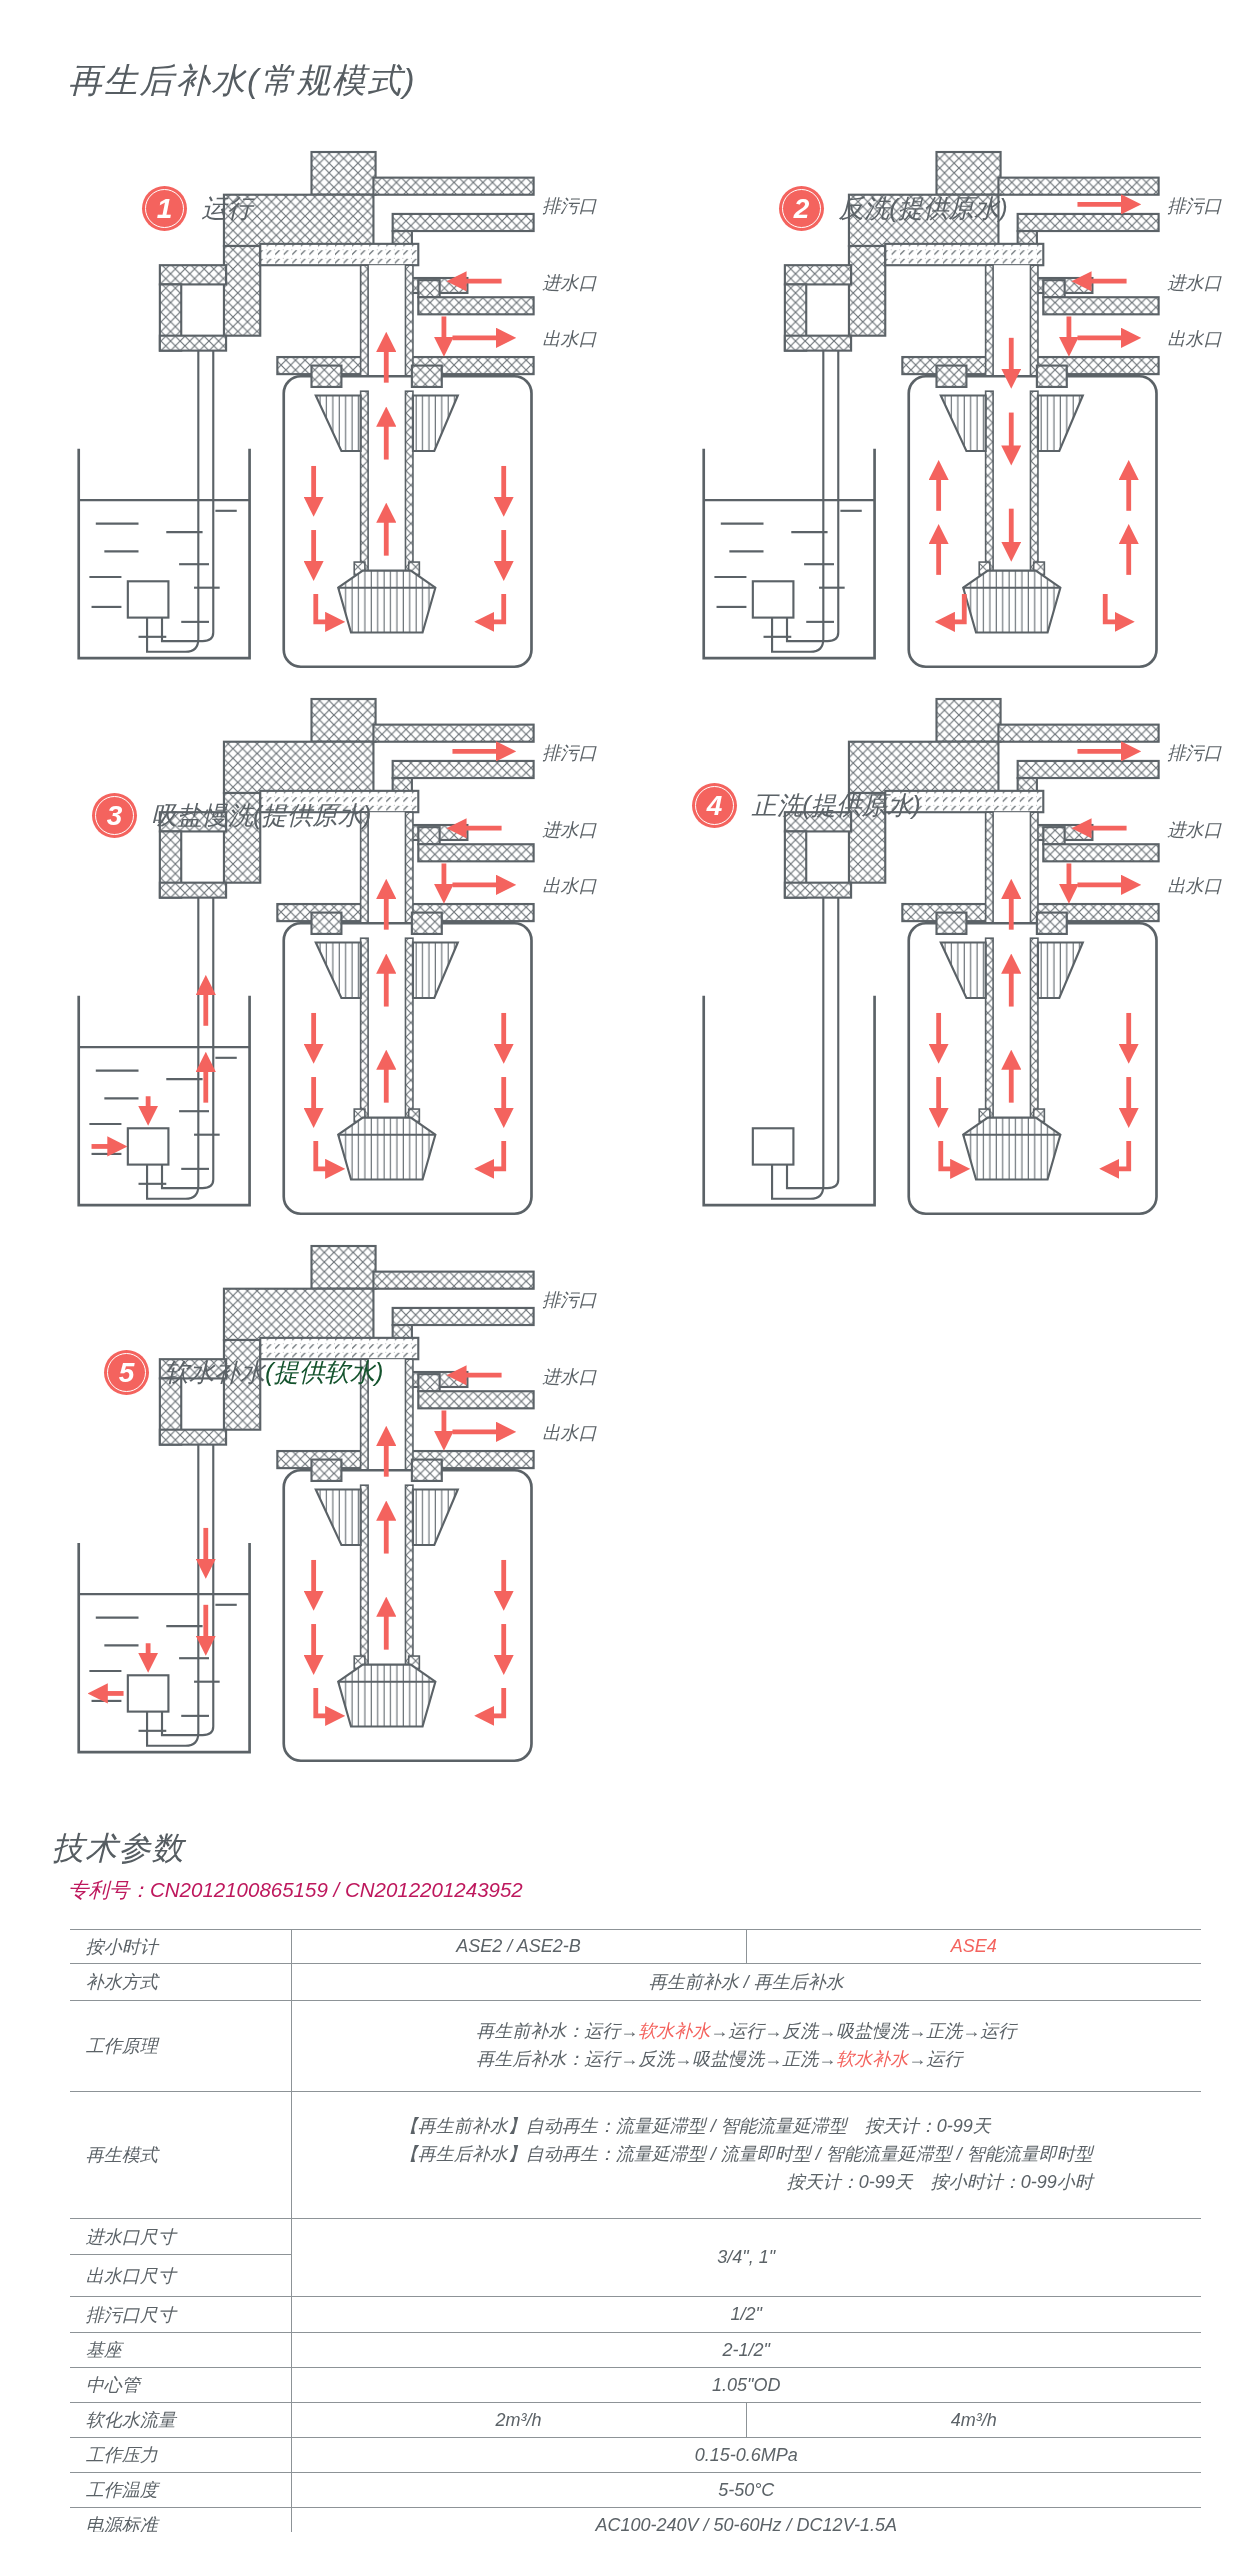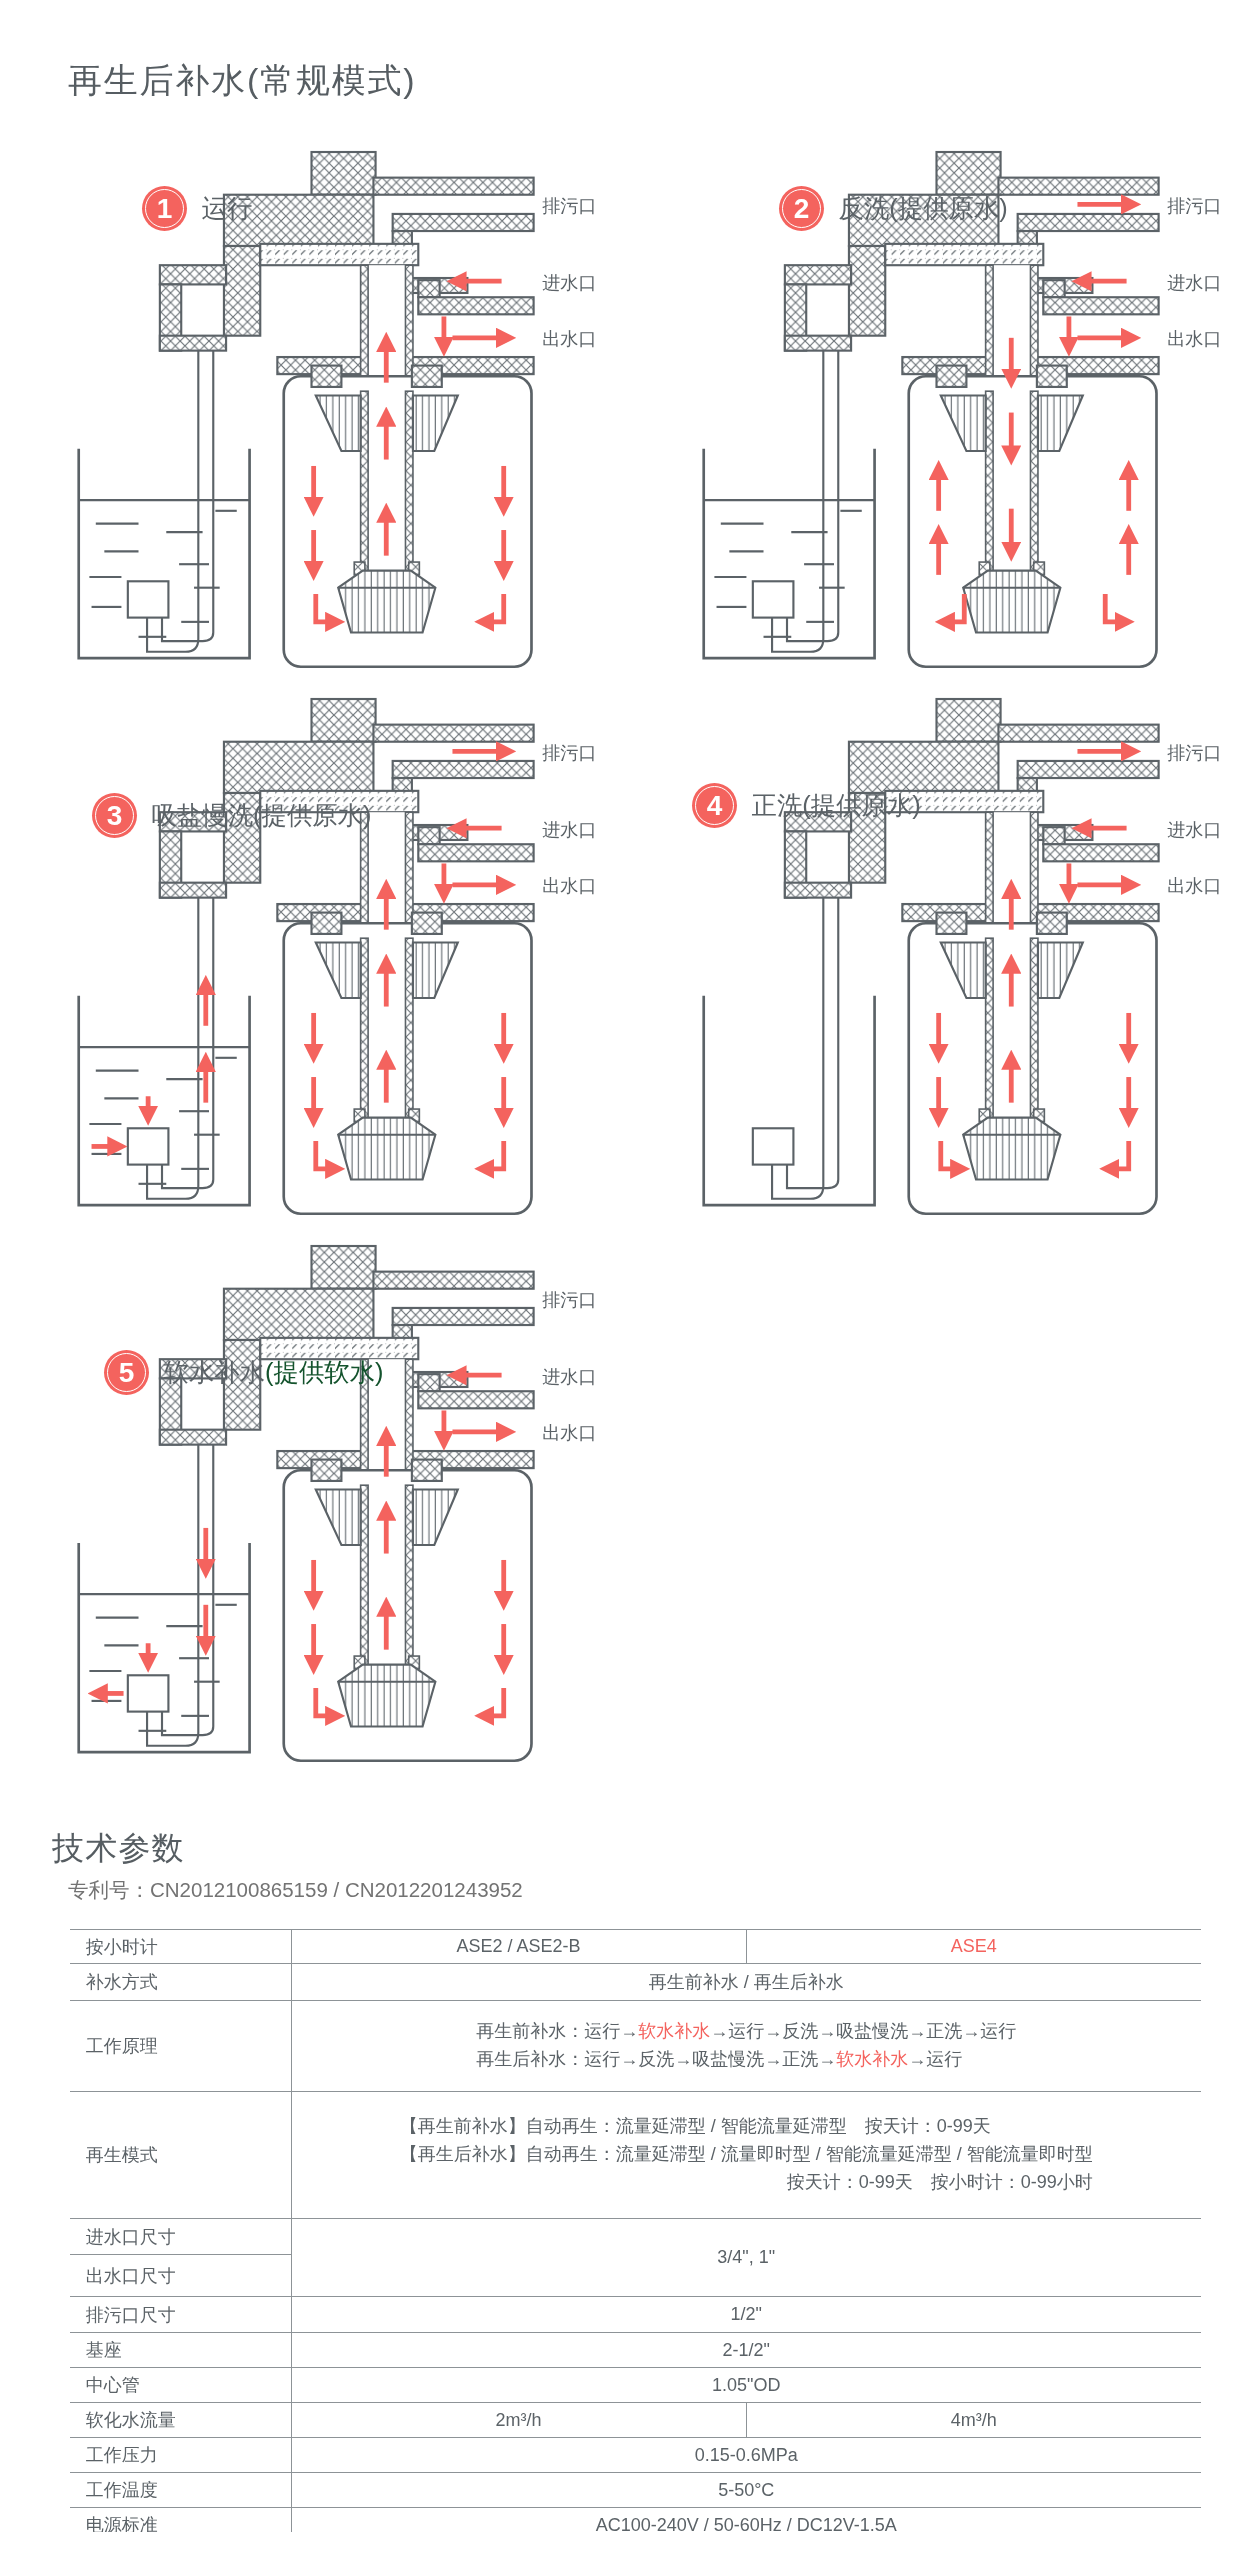--- a/index.html
+++ b/index.html
@@ -1,20 +1,20 @@
 <!DOCTYPE html>
 <html style="font-size:9.7px"><head>
 <meta charset="utf-8">
 <style>
   html,body{margin:0;padding:0;background:#fff;}
   .page{position:relative;width:1259px;height:2532px;background:#fff;
-        font-family:"Liberation Sans",sans-serif;color:#5b6267;overflow:hidden;}
+        font-family:"Liberation Sans",sans-serif;color:#5b6267;overflow:hidden;font-style:italic;}
   .page-title{position:absolute;left:68px;top:58px;font-size:34px;letter-spacing:1.8px;color:#565d62;}
   .section-title{position:absolute;left:52px;top:1827px;font-size:32px;letter-spacing:1.2px;color:#565d62;}
-  .patent{position:absolute;left:68px;top:1876px;font-size:20.5px;color:#737373;}
+  .patent{position:absolute;left:68px;top:1876px;font-size:20.5px;color:#be185d;}
   .diagram{position:absolute;width:598px;height:547px;}
   #d1{left:36px;top:138px;} #d2{left:661px;top:138px;}
   #d3{left:36px;top:685px;} #d4{left:661px;top:685px;}
   #d5{left:36px;top:1232px;}
   svg.valve{position:absolute;left:0;top:0;width:100%;height:100%;}
   .caption{position:absolute;display:flex;align-items:center;gap:14.5px;z-index:2;}
   #d1 .caption{left:106px;top:48px;} #d2 .caption{left:118px;top:48px;}
   #d3 .caption{left:56px;top:108px;} #d4 .caption{left:31px;top:98px;}
   #d5 .caption{left:68px;top:118px;}
   .badge{width:45px;height:45px;border-radius:50%;background:#f4635e;position:relative;

